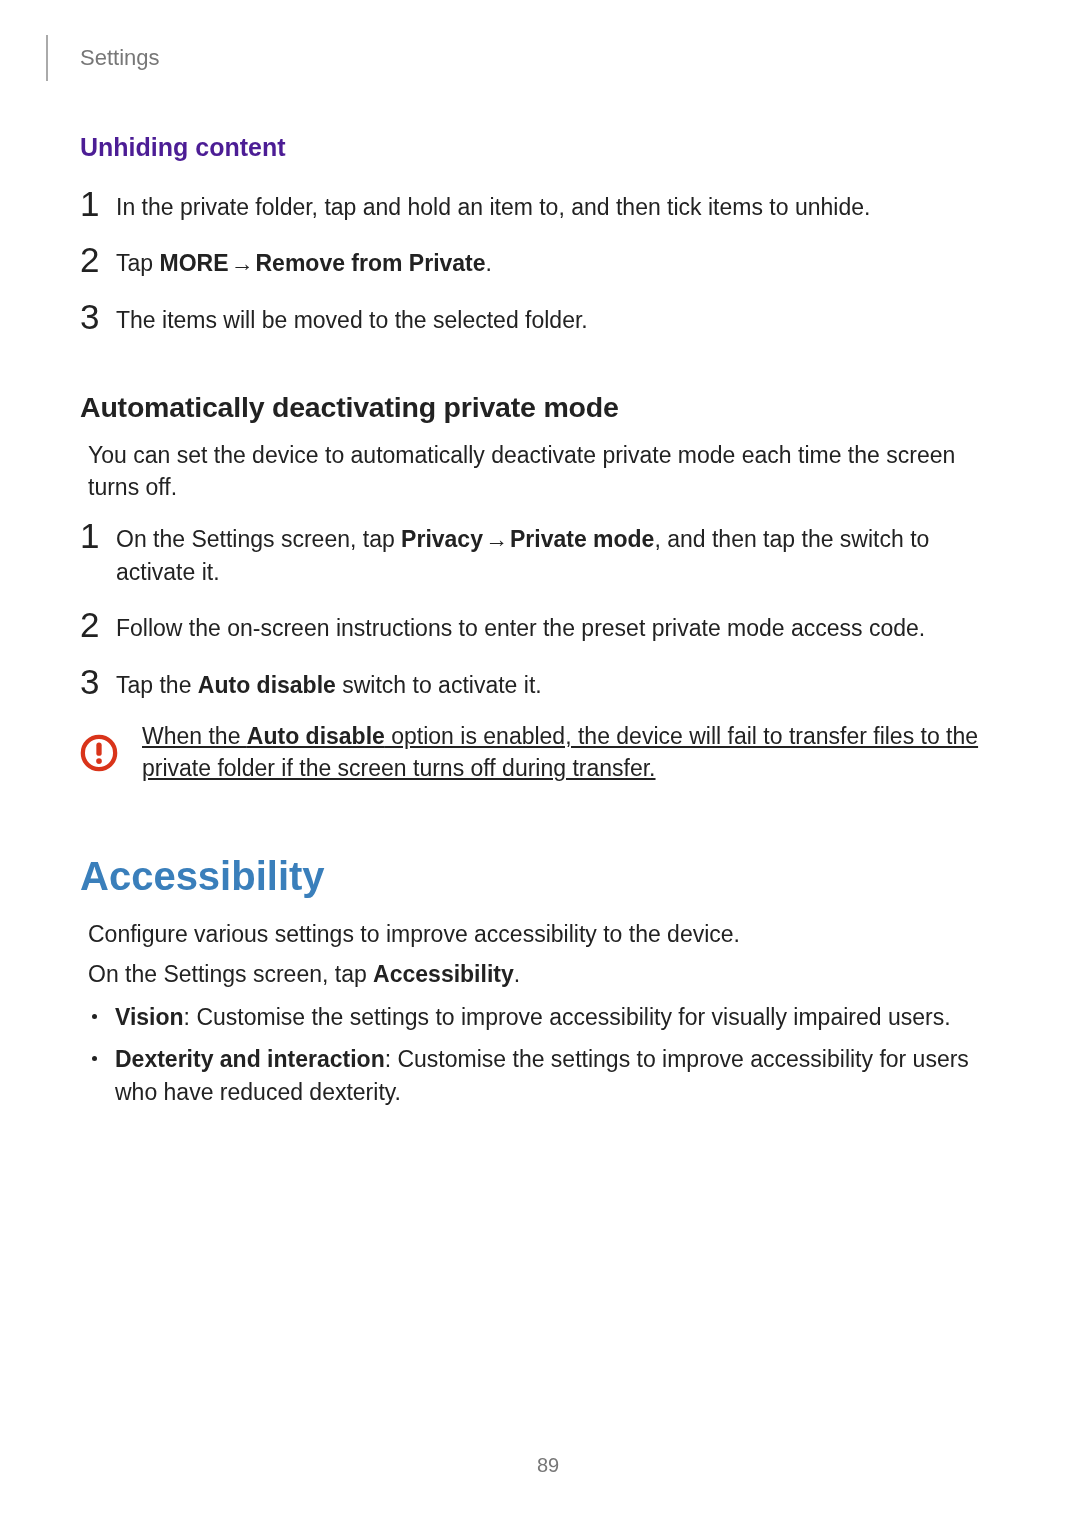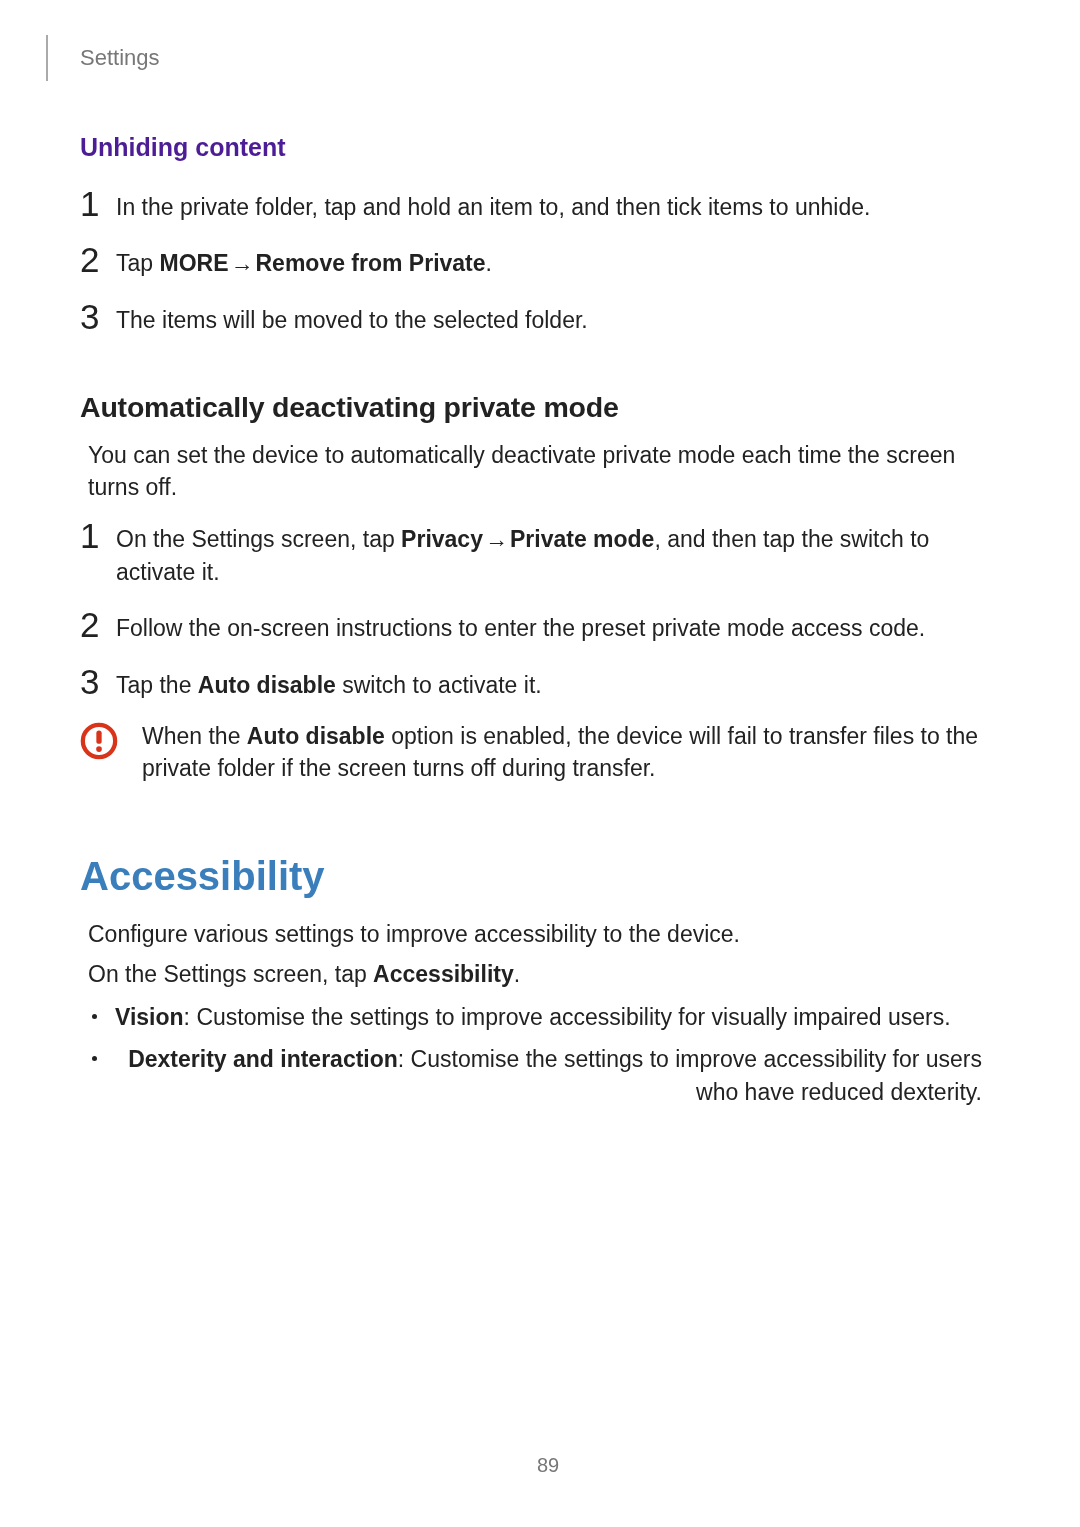--- a/index.html
+++ b/index.html
@@ -102,23 +102,24 @@
 
   .arrow {
     display: inline-block;
     font-weight: 400;
     padding: 0 2px;
   }
 
   
   .callout {
     display: flex;
-    align-items: flex-start;
+    align-items: center;
     margin-top: 6px;
     margin-bottom: 8px;
+    text-decoration: underline;
   }
   .callout-icon {
     flex-shrink: 0;
     width: 38px;
     height: 38px;
     margin-right: 24px;
     margin-top: 2px;
   }
   .callout-text {
     font-size: 23px;
@@ -142,21 +143,20 @@
     background: #222;
     border-radius: 50%;
     flex-shrink: 0;
     margin-top: 13px;
     margin-right: 18px;
   }
   .btext {
     font-size: 23px;
     line-height: 1.42;
     color: #222;
-    text-align: right;
   }
 
   
   .pagenum {
     position: absolute;
     bottom: 50px;
     left: 8px;
     width: 100%;
     text-align: center;
     font-size: 20px;

